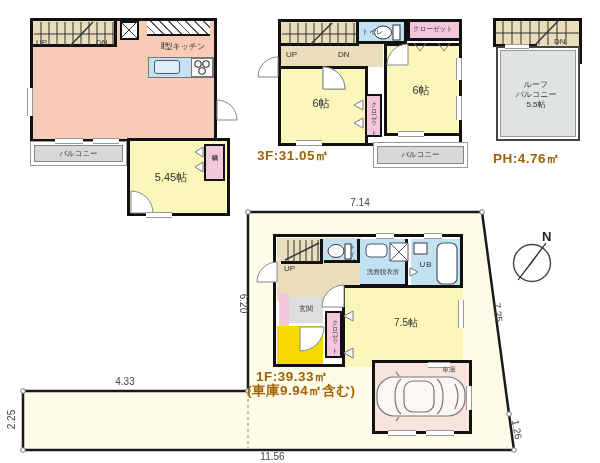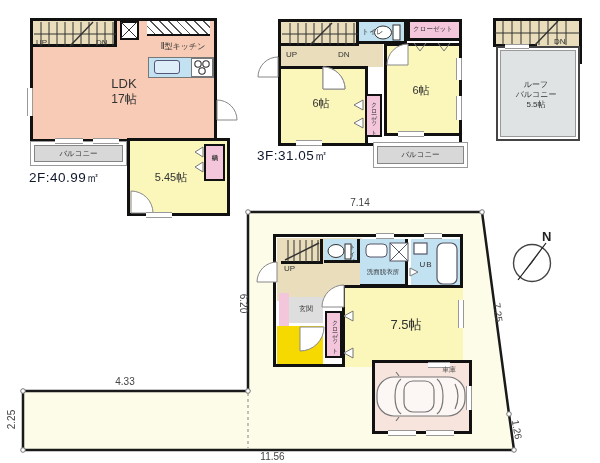--- a/index.html
+++ b/index.html
@@ -9,21 +9,21 @@
   svg{position:absolute;left:0;top:0;}
   #base{z-index:0;}
   .room{z-index:1;}
   #overlay{z-index:2;pointer-events:none;}
   .win{z-index:3;background:#fff;}
   .winH{border-top:1px solid #999;border-bottom:1px solid #999;}
   .winV{border-left:1px solid #999;border-right:1px solid #999;}
   .lbl{z-index:4;white-space:nowrap;color:#333;}
   .ctr{text-align:center;}
   .vtext{writing-mode:vertical-rl;text-orientation:upright;letter-spacing:0;}
-  .title{font-size:13.5px;color:#0f172a;letter-spacing:.5px;z-index:4;}
+  .title{font-size:13.5px;color:#a16207;letter-spacing:.5px;z-index:4;font-weight:bold;}
   .dim{font-size:10px;color:#444;z-index:4;}
   .balc{border:1.5px solid #9a9a9a;background:#fff;}
   .balc-in{position:absolute;left:3px;top:3px;right:3px;bottom:3px;background:#d8d8d8;border:1px solid #858585;
            display:flex;align-items:center;justify-content:center;font-size:7.5px;color:#333;}
   .hatch{background:repeating-linear-gradient(45deg,#fff 0 5px,#555 5px 6.2px);}
 </style>
 </head>
 <body>
 
 <div id="plan">
@@ -168,52 +168,50 @@
   <div class="abs win winH" style="left:424px;top:233px;width:18px;height:6px;"></div>
   <div class="abs win winH" style="left:428px;top:362px;width:22px;height:6px;"></div>
   <div class="abs win winV" style="left:458px;top:300px;width:6px;height:28px;"></div>
   <div class="abs win winH" style="left:388px;top:430px;width:28px;height:6px;"></div>
   <div class="abs win winH" style="left:426px;top:430px;width:28px;height:6px;"></div>
   <div class="abs win winV" style="left:466px;top:386px;width:6px;height:24px;"></div>
 
   <div class="abs lbl" style="left:36px;top:38px;font-size:8px;">UP</div>
   <div class="abs lbl" style="left:96px;top:38px;font-size:8px;">DN</div>
   <div class="abs lbl ctr" style="left:150px;top:41px;width:66px;font-size:8px;">Ⅱ型キッチン</div>
-  <div class="abs lbl ctr" style="left:88px;top:76px;width:72px;font-size:13px;z-index:4;">
-    <div>LDK</div>
-    <div style="font-size:12px;">17帖</div>
-  </div>
   <div class="abs lbl ctr" style="left:140px;top:170px;width:62px;font-size:11px;">5.45帖</div>
   <div class="abs lbl vtext" style="left:210px;top:149px;font-size:6.5px;">収納</div>
-  <div class="abs title" style="left:29px;top:169px;">2F:40.99㎡</div>
 
   <div class="abs lbl" style="left:286px;top:50px;font-size:8px;">UP</div>
   <div class="abs lbl" style="left:338px;top:50px;font-size:8px;">DN</div>
   <div class="abs lbl" style="left:362px;top:27px;font-size:7px;">トイレ</div>
   <div class="abs lbl ctr" style="left:408px;top:25px;width:50px;font-size:6.5px;">クローゼット</div>
   <div class="abs lbl ctr" style="left:296px;top:96px;width:50px;font-size:11px;">6帖</div>
   <div class="abs lbl ctr" style="left:398px;top:83px;width:46px;font-size:11px;">6帖</div>
   <div class="abs lbl vtext" style="left:369px;top:98px;font-size:6px;">クローゼット</div>
   <div class="abs title" style="left:257px;top:147px;">3F:31.05㎡</div>
 
   <div class="abs lbl" style="left:554px;top:37px;font-size:8px;">DN</div>
   <div class="abs lbl ctr" style="left:503px;top:80px;width:66px;font-size:8px;line-height:10px;z-index:4;">
     <div>ルーフ</div>
     <div>バルコニー</div>
     <div>5.5帖</div>
   </div>
+  <div class="abs title" style="left:493px;top:150px;">PH:4.76㎡</div>
 
   <div class="abs lbl" style="left:284px;top:264px;font-size:8px;">UP</div>
   <div class="abs lbl vtext" style="left:350px;top:241px;font-size:5.5px;">トイレ</div>
   <div class="abs lbl ctr" style="left:360px;top:268px;width:46px;font-size:6.5px;">洗面脱衣所</div>
   <div class="abs lbl ctr" style="left:415px;top:260px;width:22px;font-size:8px;letter-spacing:1px;">UB</div>
   <div class="abs lbl ctr" style="left:289px;top:304px;width:34px;font-size:7px;">玄関</div>
   <div class="abs lbl vtext" style="left:330px;top:316px;font-size:6px;">クローゼット</div>
-  <div class="abs lbl ctr" style="left:378px;top:316px;width:56px;font-size:13px;">7.5帖</div>
+  <div class="abs lbl ctr" style="left:378px;top:316px;width:56px;font-size:10px;">7.5帖</div>
   <div class="abs lbl" style="left:442px;top:365px;font-size:7px;color:#555;">車庫</div>
+  <div class="abs title" style="left:256px;top:368px;">1F:39.33㎡</div>
+  <div class="abs title" style="left:247px;top:382px;">(車庫9.94㎡含む)</div>
 
   <div class="abs dim ctr" style="left:335px;top:197px;width:50px;">7.14</div>
   <div class="abs dim ctr" style="left:218px;top:298px;width:50px;transform:rotate(90deg);">6.20</div>
   <div class="abs dim ctr" style="left:473px;top:307px;width:50px;transform:rotate(82deg);">7.25</div>
   <div class="abs dim ctr" style="left:492px;top:424px;width:50px;transform:rotate(80deg);">1.26</div>
   <div class="abs dim ctr" style="left:245px;top:451px;width:55px;">11.56</div>
   <div class="abs dim ctr" style="left:100px;top:376px;width:50px;">4.33</div>
   <div class="abs dim ctr" style="left:-14px;top:414px;width:50px;transform:rotate(-90deg);">2.25</div>
 
   <div class="abs lbl" style="left:542px;top:229px;font-size:13px;font-weight:bold;color:#222;">N</div>

